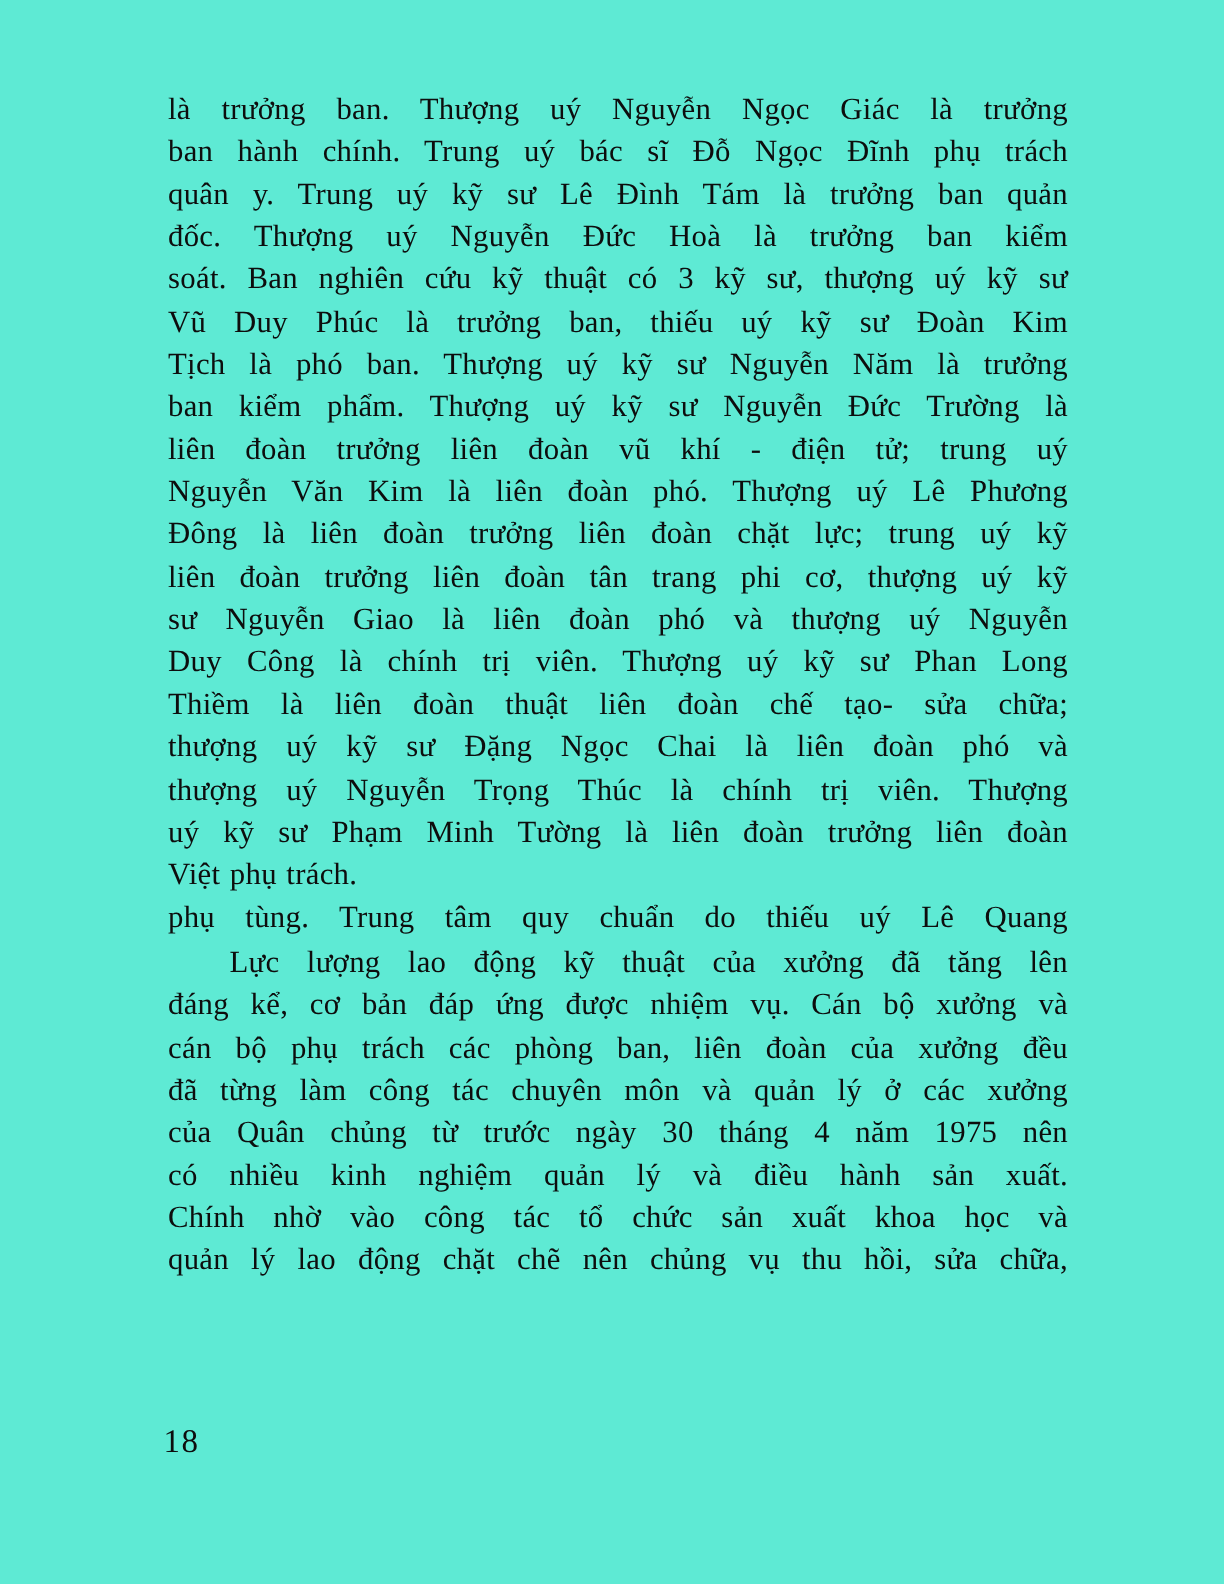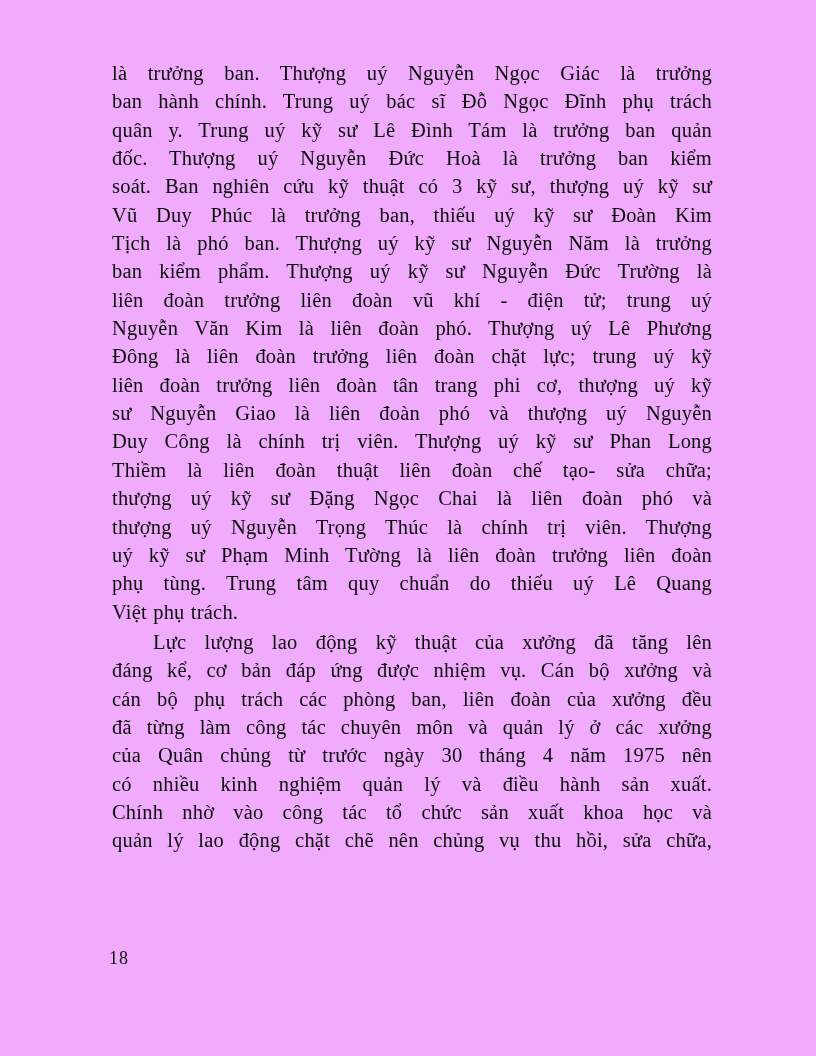--- a/index.html
+++ b/index.html
@@ -7,21 +7,21 @@
     width: 816px;
     height: 1056px;
     background: #fdfdfc;
     overflow: hidden;
     font-family: "Liberation Serif", "DejaVu Serif", serif;
   }
   .page {
     position: relative;
     width: 816px;
     height: 1056px;
-    background: #f0abfc;
+    background: #5eead4;
     color: #0d0d0d;
   }
   .text-block {
     position: absolute;
     left: 112px;
     top: 59px;
     width: 600px;
     font-size: 20.5px;
     line-height: 28.35px;
     letter-spacing: 0.2px;
@@ -39,21 +39,21 @@
   .line.last-left {
     text-align-last: left;
   }
   .line.first-indent {
     padding-left: 41px;
   }
   .page-number {
     position: absolute;
     left: 109px;
     top: 948px;
-    font-size: 18px;
+    font-size: 22px;
     letter-spacing: 1px;
     color: #0d0d0d;
   }
 </style>
 </head>
 <body>
 
 <div class="page">
   <div class="text-block">
       <div class="paragraph">
@@ -68,22 +68,22 @@
         <div class="line">liên đoàn trưởng liên đoàn vũ khí - điện tử; trung uý</div>
         <div class="line">Nguyễn Văn Kim là liên đoàn phó. Thượng uý Lê Phương</div>
         <div class="line">Đông là liên đoàn trưởng liên đoàn chặt lực; trung uý kỹ</div>
         <div class="line">liên đoàn trưởng liên đoàn tân trang phi cơ, thượng uý kỹ</div>
         <div class="line">sư Nguyễn Giao là liên đoàn phó và thượng uý Nguyễn</div>
         <div class="line">Duy Công là chính trị viên. Thượng uý kỹ sư Phan Long</div>
         <div class="line">Thiềm là liên đoàn thuật liên đoàn chế tạo- sửa chữa;</div>
         <div class="line">thượng uý kỹ sư Đặng Ngọc Chai là liên đoàn phó và</div>
         <div class="line">thượng uý Nguyễn Trọng Thúc là chính trị viên. Thượng</div>
         <div class="line">uý kỹ sư Phạm Minh Tường là liên đoàn trưởng liên đoàn</div>
+        <div class="line last-left">Việt phụ trách.</div>
         <div class="line">phụ tùng. Trung tâm quy chuẩn do thiếu uý Lê Quang</div>
-        <div class="line last-left">Việt phụ trách.</div>
       </div>
       <div class="paragraph">
         <div class="line first-indent">Lực lượng lao động kỹ thuật của xưởng đã tăng lên</div>
         <div class="line">đáng kể, cơ bản đáp ứng được nhiệm vụ. Cán bộ xưởng và</div>
         <div class="line">cán bộ phụ trách các phòng ban, liên đoàn của xưởng đều</div>
         <div class="line">đã từng làm công tác chuyên môn và quản lý ở các xưởng</div>
         <div class="line">của Quân chủng từ trước ngày 30 tháng 4 năm 1975 nên</div>
         <div class="line">có nhiều kinh nghiệm quản lý và điều hành sản xuất.</div>
         <div class="line">Chính nhờ vào công tác tổ chức sản xuất khoa học và</div>
         <div class="line">quản lý lao động chặt chẽ nên chủng vụ thu hồi, sửa chữa,</div>

